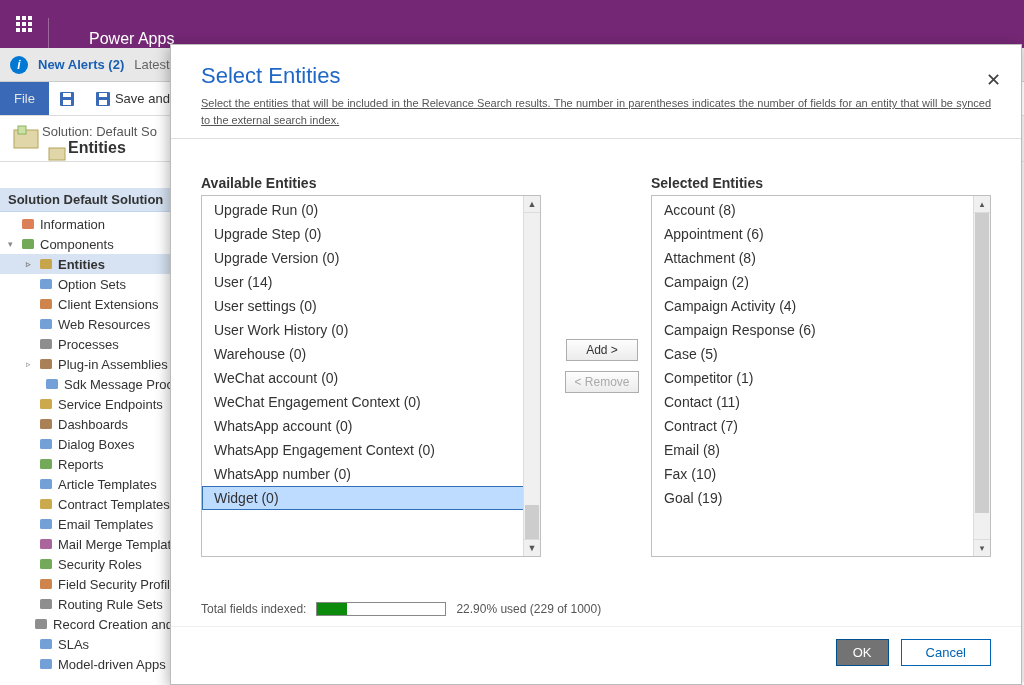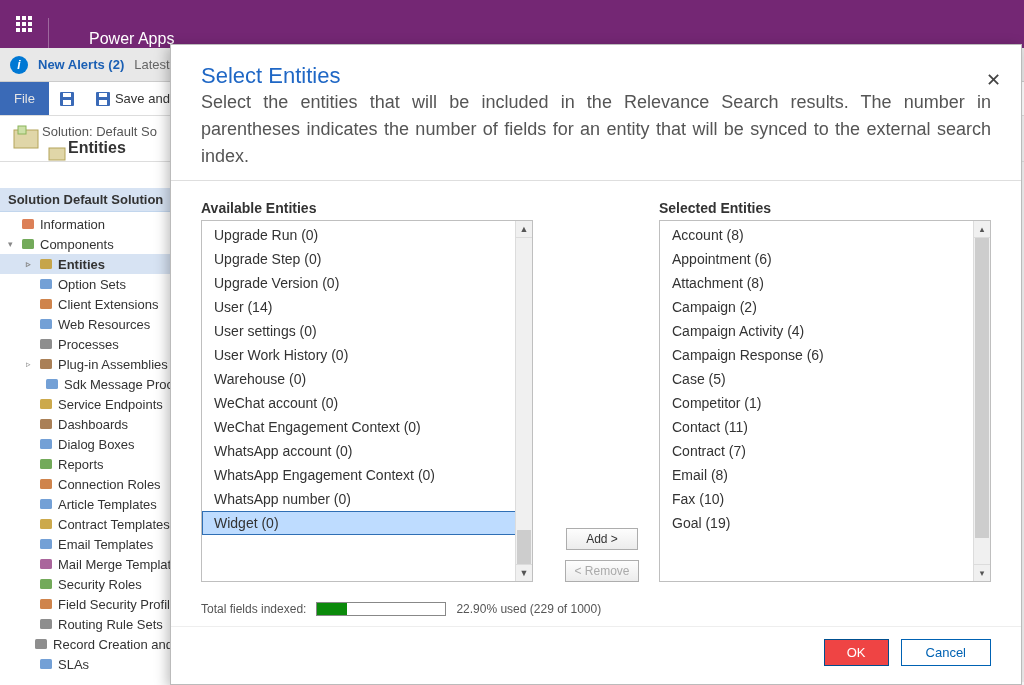--- a/index.html
+++ b/index.html
@@ -35,26 +35,26 @@
   .tree-item.lvl1 { padding-left: 8px; }
   .tree-item.lvl2 { padding-left: 26px; }
   .tree-item.lvl3 { padding-left: 40px; }
   .tree-item.selected { background: #d7e3f3; font-weight: 700; }
   .caret { width: 8px; color: #888; font-size: 9px; display: inline-block; }
   .gen-ico { width: 16px; height: 16px; flex-shrink: 0; }
 
   
   .modal { position: absolute; left: 170px; top: 44px; right: 2px; bottom: 0; background: #fff; border: 1px solid #bbb; box-shadow: -3px 3px 12px rgba(0,0,0,0.25); display: flex; flex-direction: column; }
   .modal-head { padding: 18px 30px 10px 30px; border-bottom: 1px solid #dedede; position: relative; }
-  .modal-title { color: #1f67c5; font-size: 22px; font-weight: 400; }
-  .modal-desc { color: #555; font-size: 18px; line-height: 1.5; text-align: justify; }
+  .modal-title { color: #1f67c5; font-size: 22px; font-weight: 400; margin-bottom: 6px; }
+  .modal-desc { color: #555; font-size: 11px; line-height: 1.5; text-align: justify; text-decoration: underline; }
   .modal-close { position: absolute; right: 20px; top: 24px; font-size: 18px; color: #444; cursor: pointer; }
 
   .modal-body { flex: 1; padding: 10px 30px; display: flex; flex-direction: column; }
-  .dual-list { flex: 1; display: flex; gap: 8px; align-items: flex-end; }
+  .dual-list { flex: 1; display: flex; gap: 0; align-items: center; }
   .col { display: flex; flex-direction: column; }
   .col.left { flex: 1; }
   .col.mid { width: 110px; display: flex; flex-direction: column; justify-content: center; align-items: center; gap: 10px; padding-left: 12px; }
   .col.right { flex: 1; }
   .col-title { font-weight: 700; font-size: 14px; color: #333; margin-bottom: 4px; }
   .listbox { border: 1px solid #bfbfbf; height: 362px; overflow: hidden; position: relative; }
   .listbox-inner { position: absolute; inset: 0; overflow: hidden; }
   .listbox-items { padding: 2px 0; }
   .opt { padding: 4px 12px; font-size: 14px; color: #333; white-space: nowrap; }
   .opt.selected { background: #bedcff; border: 1px solid #2f6fb5; padding: 3px 11px; }
@@ -66,21 +66,21 @@
   .thumb-right { position: absolute; left: 1px; right: 1px; background: #cdcdcd; height: 300px; top: 17px; }
 
   .btn-move { min-width: 72px; padding: 3px 8px; background: linear-gradient(#fdfdfd,#ececec); border: 1px solid #adadad; font-size: 12px; color: #333; }
   .btn-move:disabled { color: #aaa; }
 
   .progress-row { margin-top: 20px; display: flex; align-items: center; gap: 10px; font-size: 12px; color: #555; }
   .progress-bar { width: 130px; height: 14px; border: 1px solid #888; position: relative; background: #fff; }
   .progress-fill { position: absolute; left: 0; top: 0; bottom: 0; background: #0b8a0b; width: 22.9%; }
 
   .modal-foot { padding: 12px 30px 18px; display: flex; justify-content: flex-end; gap: 12px; border-top: 1px solid #eee; }
-  .btn-primary { background: #ef4444; color: #fff; border: 1px solid #004f8f; padding: 5px 22px; font-size: 13px; }
+  .btn-primary { background: #737373; color: #fff; border: 1px solid #004f8f; padding: 5px 16px; font-size: 13px; }
   .btn-secondary { background: #fff; color: #0062b3; border: 1px solid #0062b3; padding: 5px 24px; font-size: 13px; }
 
   .right-strip { position: absolute; right: 0; top: 82px; width: 20px; height: 600px; background: #f3f3f3; z-index: -1; }
 </style>
 </head>
 <body>
 
 <div class="topbar">
   <div class="waffle">
     <div class="waffle-grid">
@@ -222,27 +222,20 @@
           <rect x="2" y="3" width="12" height="10" rx="1.5" fill="#5a8fcf" opacity="0.85"></rect>
         </svg>
         <span>Dialog Boxes</span>
       </div>
       <div class="tree-item lvl2">
         <span class="caret"></span>
         <svg class="gen-ico" viewBox="0 0 16 16">
           <rect x="2" y="3" width="12" height="10" rx="1.5" fill="#5a9b3d" opacity="0.85"></rect>
         </svg>
         <span>Reports</span>
-      </div>
-      <div class="tree-item lvl2">
-        <span class="caret"></span>
-        <svg class="gen-ico" viewBox="0 0 16 16">
-          <rect x="2" y="3" width="12" height="10" rx="1.5" fill="#c76f2d" opacity="0.85"></rect>
-        </svg>
-        <span>Connection Roles</span>
       </div>
       <div class="tree-item lvl2">
         <span class="caret"></span>
         <svg class="gen-ico" viewBox="0 0 16 16">
           <rect x="2" y="3" width="12" height="10" rx="1.5" fill="#5a8fcf" opacity="0.85"></rect>
         </svg>
         <span>Article Templates</span>
       </div>
       <div class="tree-item lvl2">
         <span class="caret"></span>

